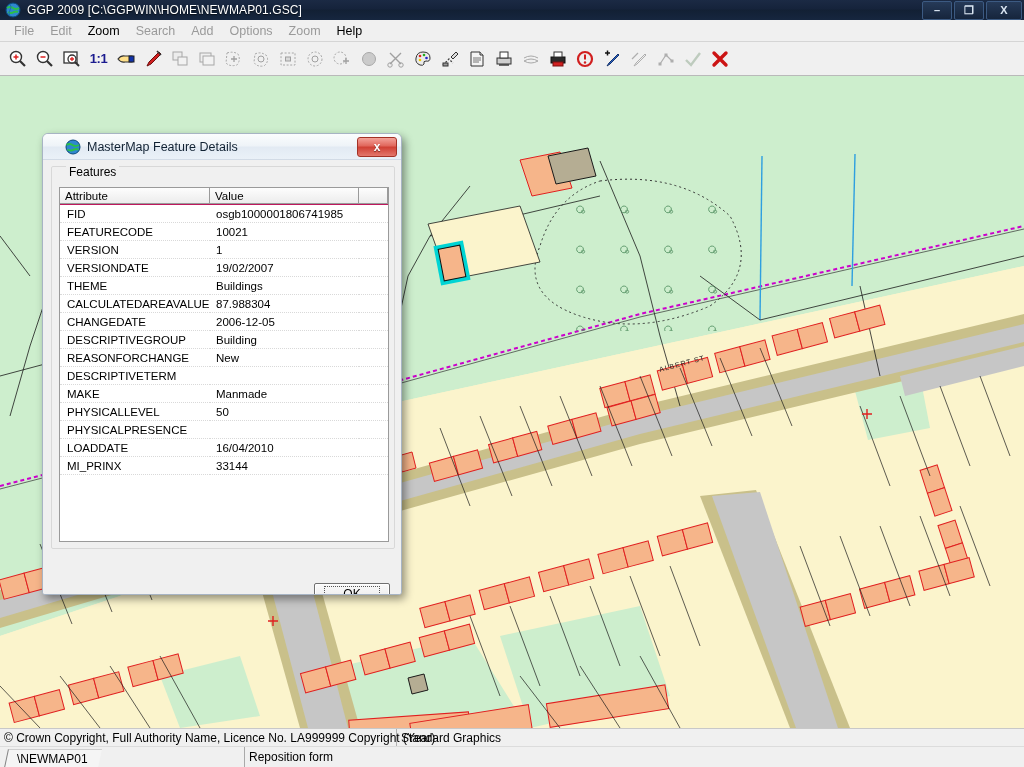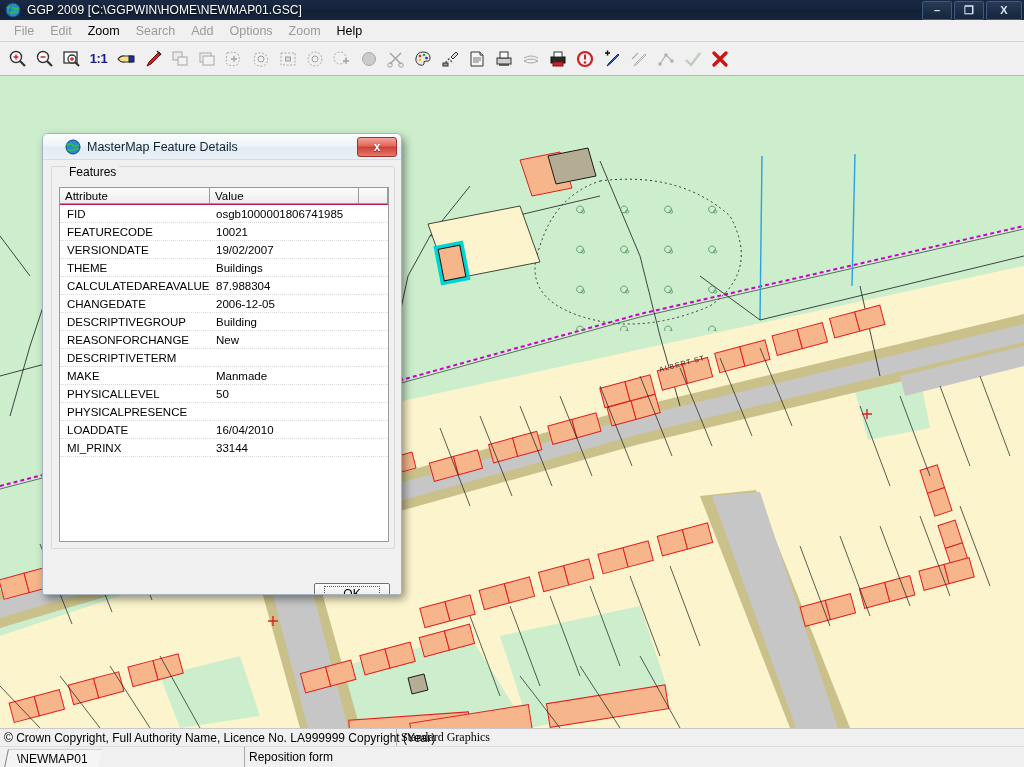--- a/index.html
+++ b/index.html
@@ -76,21 +76,21 @@
     position:absolute;left:0;top:728px;width:1024px;height:18px;
     background:#f0f0f0;border-top:1px solid #c8c8c8;
     display:flex;align-items:center;box-sizing:border-box;
   }
   .sb-cell{
     height:18px;display:flex;align-items:center;padding:0 4px;
     font-size:12px;color:#000;box-sizing:border-box;
     border-right:1px solid #b0b0b0;white-space:nowrap;
   }
   .sb-cell.first{width:397px;}
-  .sb-cell.second{width:627px;border-right:none;font-family:Liberation Serif, serif;}
+  .sb-cell.second{width:627px;border-right:none;}
 
   .tabbar{
     position:absolute;left:0;top:746px;width:1024px;height:21px;
     background:#f0f0f0;border-top:1px solid #dcdcdc;
     display:flex;align-items:stretch;box-sizing:border-box;
   }
   .tab-zone{width:244px;position:relative;border-right:1px solid #a9a9a9;background:#f0f0f0;}
   .tab{
     position:absolute;left:6px;top:2px;height:18px;
     padding:0 12px 0 10px;display:flex;align-items:center;
@@ -631,20 +631,25 @@
             <div class="gc c1">FID</div>
             <div class="gc c2">osgb1000001806741985</div>
             <div class="gc c3"></div>
           </div>
           <div class="grow">
             <div class="gc c1">FEATURECODE</div>
             <div class="gc c2">10021</div>
             <div class="gc c3"></div>
           </div>
           <div class="grow">
+            <div class="gc c1">VERSION</div>
+            <div class="gc c2">1</div>
+            <div class="gc c3"></div>
+          </div>
+          <div class="grow">
             <div class="gc c1">VERSIONDATE</div>
             <div class="gc c2">19/02/2007</div>
             <div class="gc c3"></div>
           </div>
           <div class="grow">
             <div class="gc c1">THEME</div>
             <div class="gc c2">Buildings</div>
             <div class="gc c3"></div>
           </div>
           <div class="grow">

